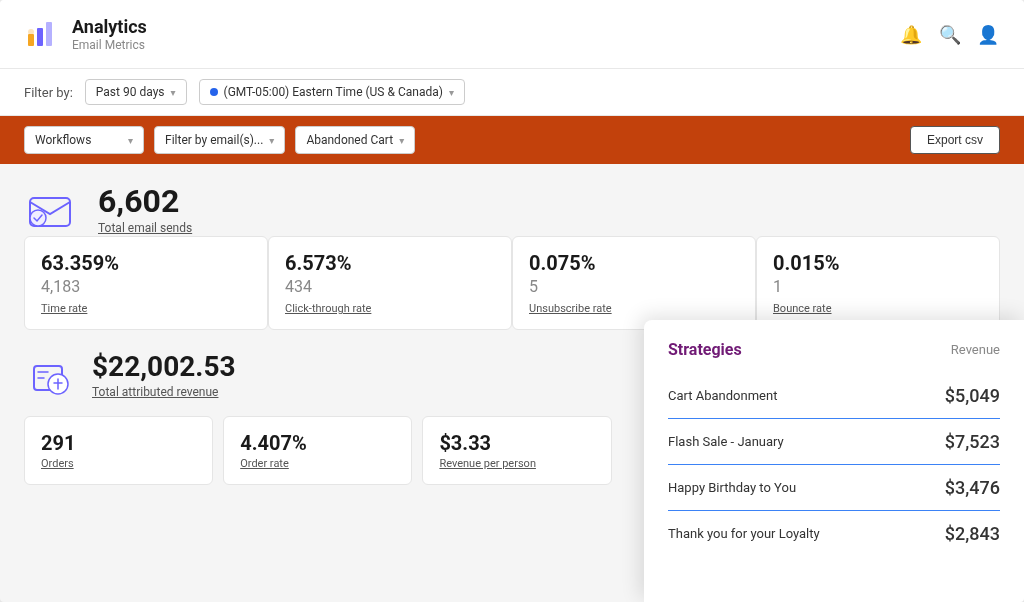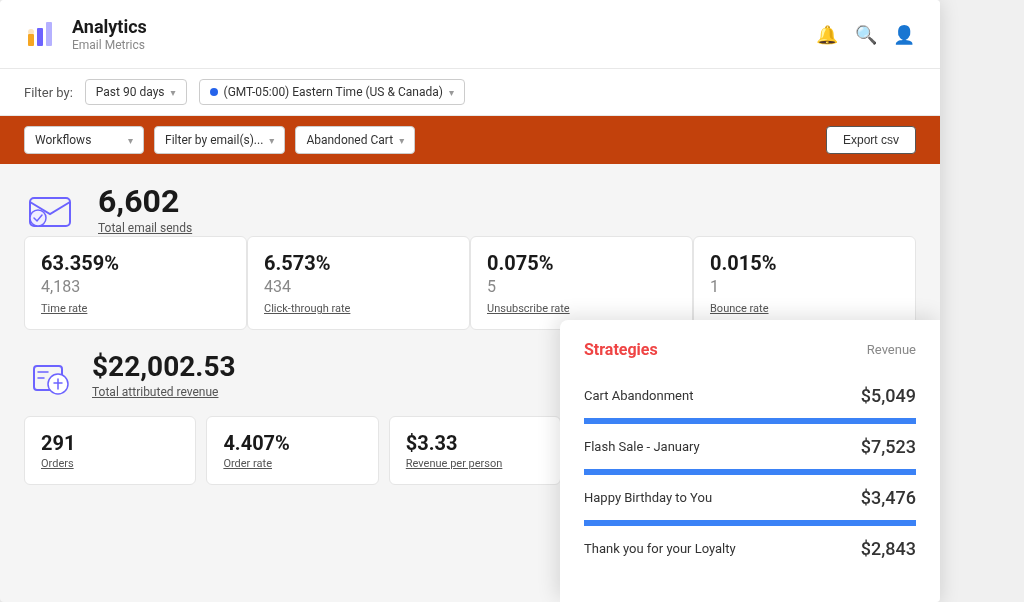--- a/index.html
+++ b/index.html
@@ -5,21 +5,21 @@
     * { box-sizing: border-box; margin: 0; padding: 0; }
     body {
       font-family: -apple-system, BlinkMacSystemFont, 'Segoe UI', Roboto, sans-serif;
       background: #f0f0f0;
       width: 1024px;
       height: 602px;
       overflow: hidden;
       position: relative;
     }
     .app-frame {
-      width: 940px;
+      width: 1024px;
       height: 602px;
       background: #f5f5f5;
       border-radius: 4px;
       overflow: hidden;
       position: relative;
       box-shadow: 0 2px 20px rgba(0,0,0,0.15);
     }
     
     .header {
       background: #fff;
@@ -240,32 +240,32 @@
     }
     .strategies-header {
       display: flex;
       justify-content: space-between;
       align-items: center;
       margin-bottom: 14px;
     }
     .strategies-title {
       font-size: 16px;
       font-weight: 700;
-      color: #ef4444;
+      color: #701a75;
     }
     .strategies-revenue-header {
       font-size: 13px;
       color: #888;
     }
     .strategy-row {
       display: flex;
       justify-content: space-between;
       align-items: center;
       padding: 12px 0;
-      border-bottom: 6px solid #3b82f6;
+      border-bottom: 1px solid #3b82f6;
     }
     .strategy-row:last-child {
       border-bottom: none;
     }
     .strategy-name {
       font-size: 13px;
       color: #333;
     }
     .strategy-revenue {
       font-size: 18px;

